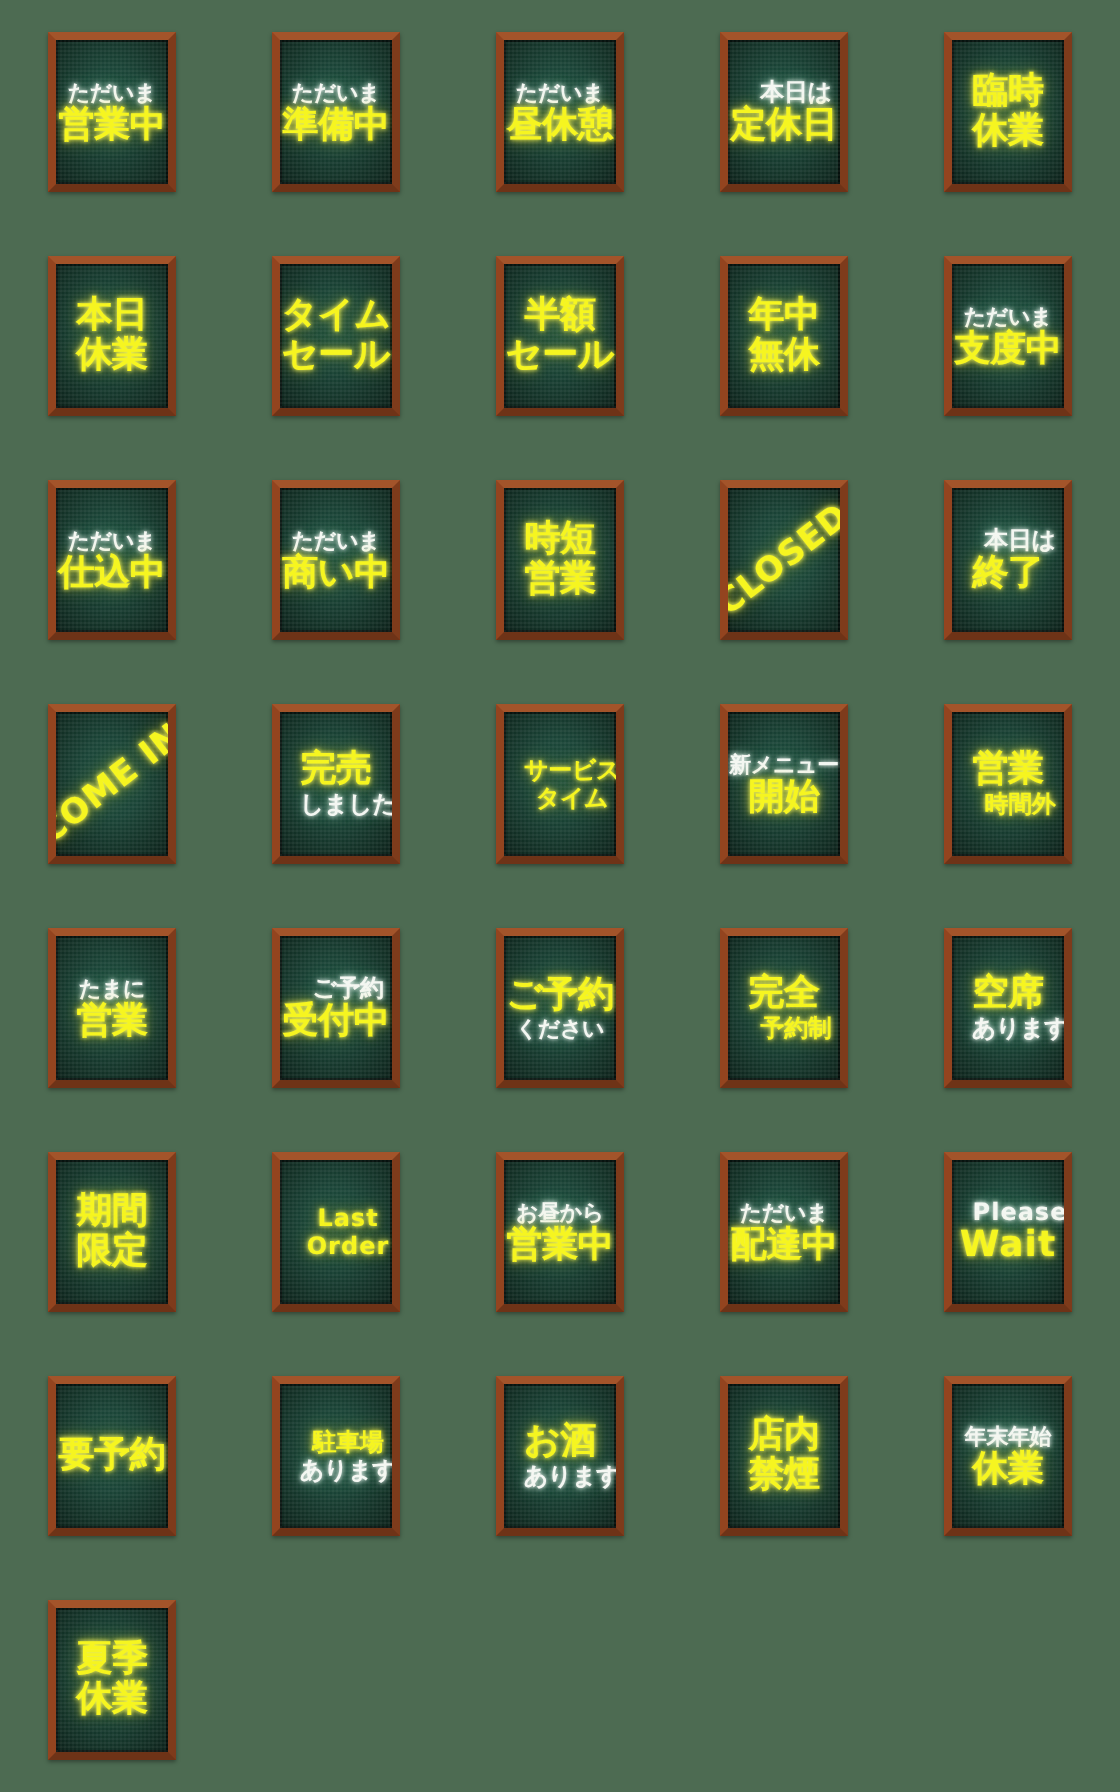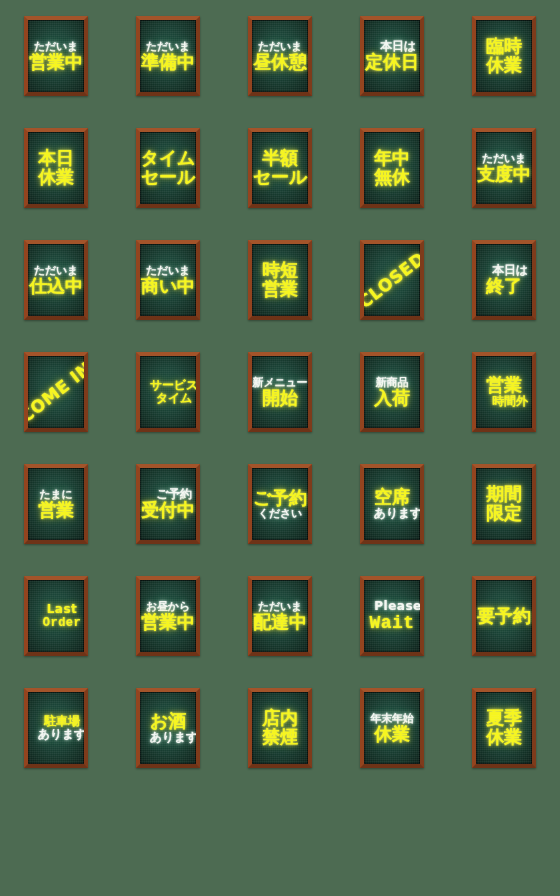--- a/index.html
+++ b/index.html
@@ -104,21 +104,21 @@
       0 0 5px rgba(255,240,60,0.6),
       0 0 10px rgba(230,220,40,0.35);
   }
 
   
   .line.sm { font-size: 11px; font-weight: 700; }
   .line.md { font-size: 12px; font-weight: 700; padding-left: 12px; }
   .line.lg { font-size: 18px; font-weight: 700; }
   .line.xl { font-size: 20px; font-weight: 700; }
 
-  .lines.gap1 .line + .line { margin-top: 2px; font-family: Liberation Mono, monospace; }
+  .lines.gap1 .line + .line { margin-top: 2px; }
 
   
   .lines.rot {
     transform: rotate(-38deg);
   }
   .lines.rot .line {
     font-size: 17px;
     letter-spacing: 0.5px;
   }
 
@@ -250,44 +250,44 @@
     <div class="cell">
       <div class="tile">
         <div class="lines gap1 rot latin">
           <span class="line yellow lg">COME IN</span>
         </div>
       </div>
     </div>
     <div class="cell">
       <div class="tile">
         <div class="lines gap1">
+          <span class="line yellow lg">完売</span>
+          <span class="line white md">しました</span>
+        </div>
+      </div>
+    </div>
+    <div class="cell">
+      <div class="tile">
+        <div class="lines gap1">
           <span class="line yellow md">サービス</span>
           <span class="line yellow md">タイム</span>
         </div>
       </div>
     </div>
     <div class="cell">
       <div class="tile">
         <div class="lines gap1">
           <span class="line white sm">新メニュー</span>
           <span class="line yellow lg">開始</span>
         </div>
       </div>
     </div>
     <div class="cell">
       <div class="tile">
         <div class="lines gap1">
-          <span class="line white sm">新商品</span>
-          <span class="line yellow lg">入荷</span>
-        </div>
-      </div>
-    </div>
-    <div class="cell">
-      <div class="tile">
-        <div class="lines gap1">
           <span class="line yellow lg">営業</span>
           <span class="line yellow md">時間外</span>
         </div>
       </div>
     </div>
     <div class="cell">
       <div class="tile">
         <div class="lines gap1">
           <span class="line white sm">たまに</span>
           <span class="line yellow lg">営業</span>
@@ -300,20 +300,28 @@
           <span class="line white md">ご予約</span>
           <span class="line yellow lg">受付中</span>
         </div>
       </div>
     </div>
     <div class="cell">
       <div class="tile">
         <div class="lines gap1">
           <span class="line yellow lg">ご予約</span>
           <span class="line white sm">ください</span>
+        </div>
+      </div>
+    </div>
+    <div class="cell">
+      <div class="tile">
+        <div class="lines gap1">
+          <span class="line yellow lg">完全</span>
+          <span class="line yellow md">予約制</span>
         </div>
       </div>
     </div>
     <div class="cell">
       <div class="tile">
         <div class="lines gap1">
           <span class="line yellow lg">空席</span>
           <span class="line white md">あります</span>
         </div>
       </div>

